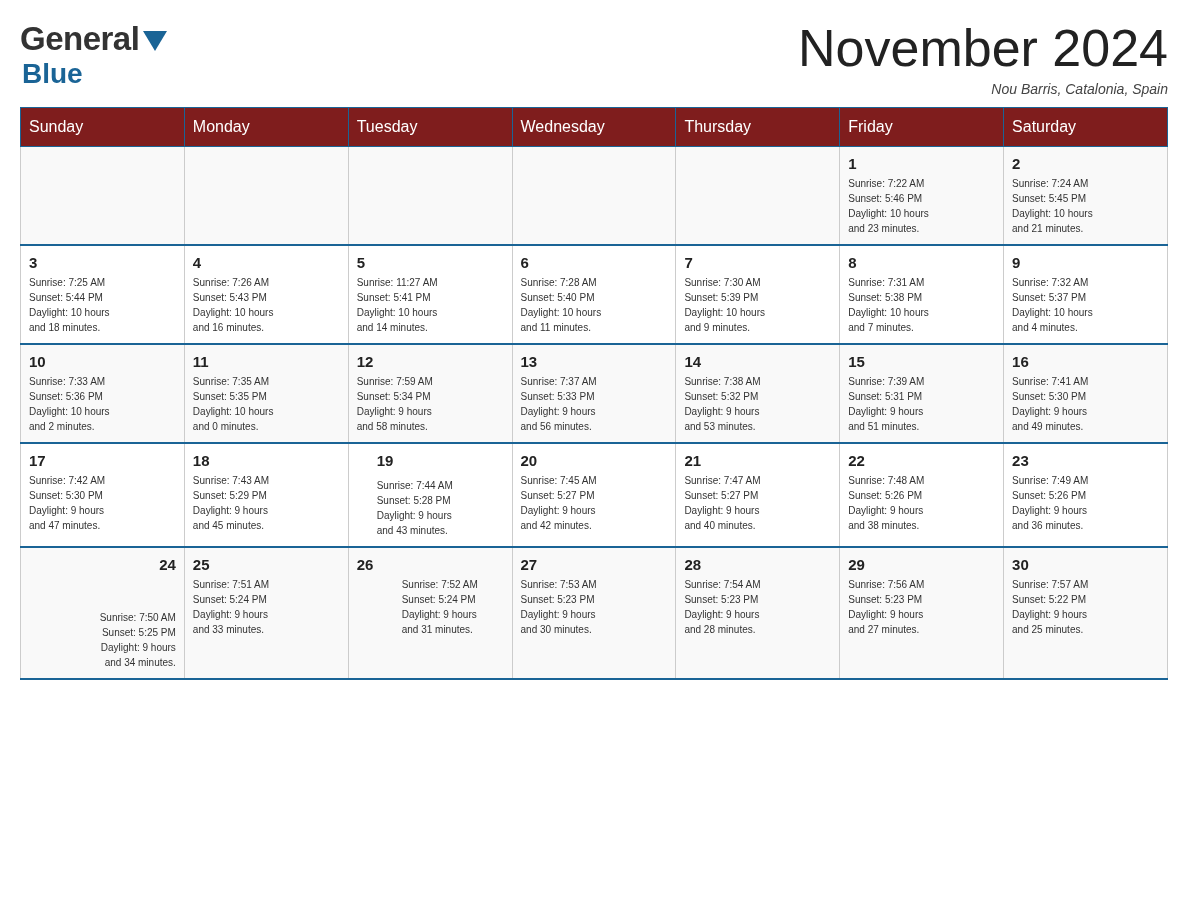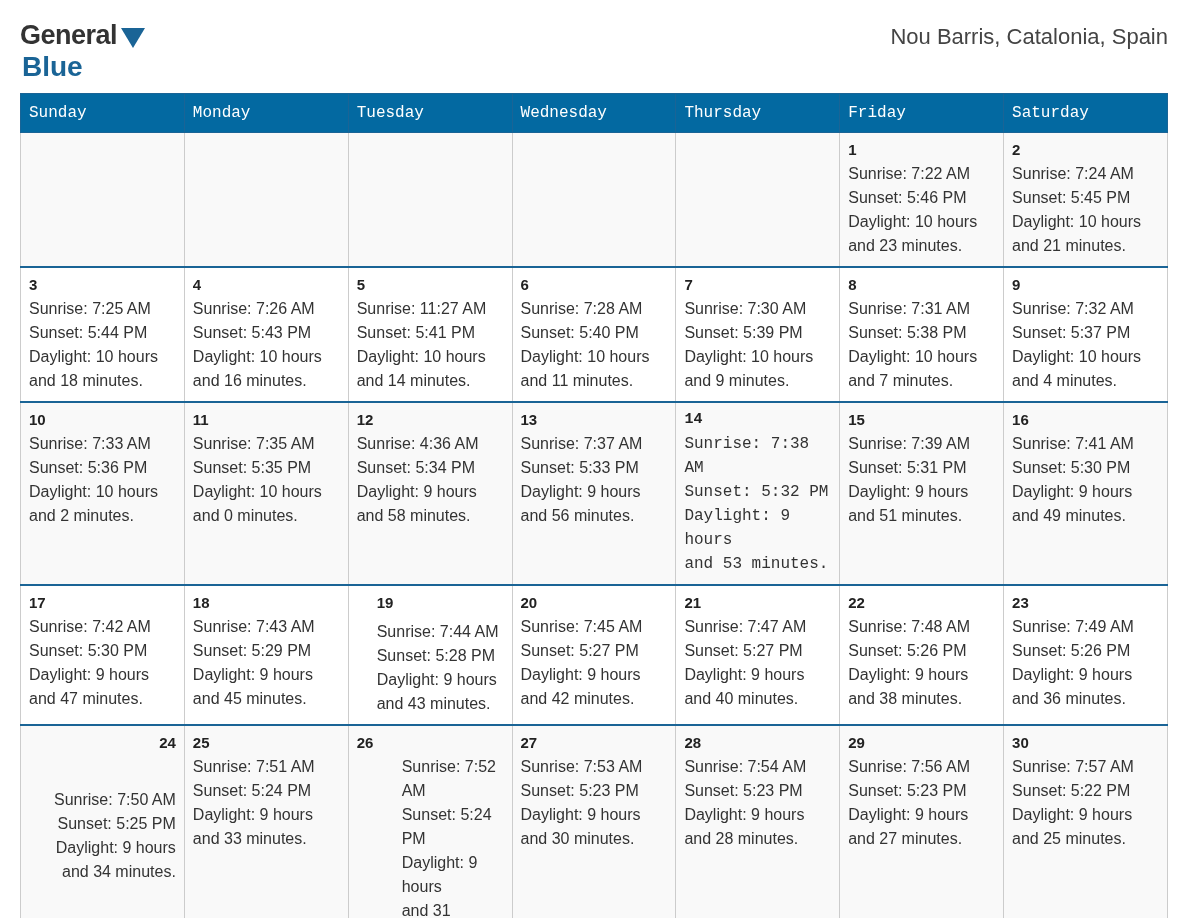--- a/index.html
+++ b/index.html
@@ -19,21 +19,21 @@
     .logo {
       display: flex;
       flex-direction: column;
       align-items: flex-start;
     }
     .logo-top {
       display: flex;
       align-items: center;
     }
     .logo-general {
-      font-size: 27px;
+      font-size: 33px;
       font-weight: bold;
       color: #333;
       letter-spacing: -0.5px;
     }
     .logo-triangle {
       width: 0;
       height: 0;
       border-left: 12px solid transparent;
       border-right: 12px solid transparent;
       border-top: 20px solid #1a6496;
@@ -49,32 +49,32 @@
     .title-block {
       text-align: right;
     }
     .month-title {
       font-size: 52px;
       font-weight: normal;
       color: #222;
       line-height: 1.1;
     }
     .location {
-      font-size: 22px;
+      font-size: 14px;
       color: #444;
       margin-top: 4px;
+      font-style: italic;
     }
     .calendar {
       width: 100%;
       border-collapse: collapse;
       margin-top: 10px;
     }
     .calendar thead tr {
-      background-color: #0369a1;
-      font-family: Liberation Mono, monospace;
+      background-color: #7f1d1d;
     }
     .calendar thead th {
       color: #fff;
       font-size: 16px;
       font-weight: normal;
       padding: 10px 8px;
       text-align: left;
       border: 1px solid #1a6496;
     }
     .calendar tbody tr {
@@ -98,40 +98,41 @@
       background: #fff;
     }
     .day-number {
       font-size: 15px;
       font-weight: bold;
       color: #222;
       display: block;
       margin-bottom: 4px;
     }
     .day-info {
-      font-size: 16px;
+      font-size: 10px;
       color: #333;
       line-height: 1.5;
     }
     .empty-cell {
       background: #f9f9f9;
     }
   </style>
 </head>
 <body>
 
 <div class="header">
   <div class="logo">
     <div class="logo-top">
       <span class="logo-general">General</span>
       <div class="logo-triangle"></div>
     </div>
     <span class="logo-blue">Blue</span>
   </div>
   <div class="title-block">
+    <div class="month-title">November 2024</div>
     <div class="location">Nou Barris, Catalonia, Spain</div>
   </div>
 </div>
 
 <table class="calendar">
   <thead>
     <tr>
     <th>Sunday</th>
         <th>Monday</th>
         <th>Tuesday</th>
@@ -224,33 +225,33 @@
         </td>
         <td style="border-bottom: 2px solid rgb(26, 100, 150);">
           <span class="day-number">11</span>
           <div class="day-info" style="white-space: pre-line;">Sunrise: 7:35 AM
 Sunset: 5:35 PM
 Daylight: 10 hours
 and 0 minutes.</div>
         </td>
         <td style="border-bottom: 2px solid rgb(26, 100, 150);">
           <span class="day-number">12</span>
-          <div class="day-info" style="white-space: pre-line;">Sunrise: 4:36 AM
+          <div class="day-info" style="white-space: pre-line;">Sunrise: 7:59 AM
 Sunset: 5:34 PM
 Daylight: 9 hours
 and 58 minutes.</div>
         </td>
         <td style="border-bottom: 2px solid rgb(26, 100, 150);">
           <span class="day-number">13</span>
           <div class="day-info" style="white-space: pre-line;">Sunrise: 7:37 AM
 Sunset: 5:33 PM
 Daylight: 9 hours
 and 56 minutes.</div>
         </td>
-        <td style="border-bottom: 2px solid rgb(26, 100, 150); font-family: Liberation Mono, monospace;">
+        <td style="border-bottom: 2px solid rgb(26, 100, 150);">
           <span class="day-number">14</span>
           <div class="day-info" style="white-space: pre-line;">Sunrise: 7:38 AM
 Sunset: 5:32 PM
 Daylight: 9 hours
 and 53 minutes.</div>
         </td>
         <td style="border-bottom: 2px solid rgb(26, 100, 150);">
           <span class="day-number">15</span>
           <div class="day-info" style="white-space: pre-line;">Sunrise: 7:39 AM
 Sunset: 5:31 PM

